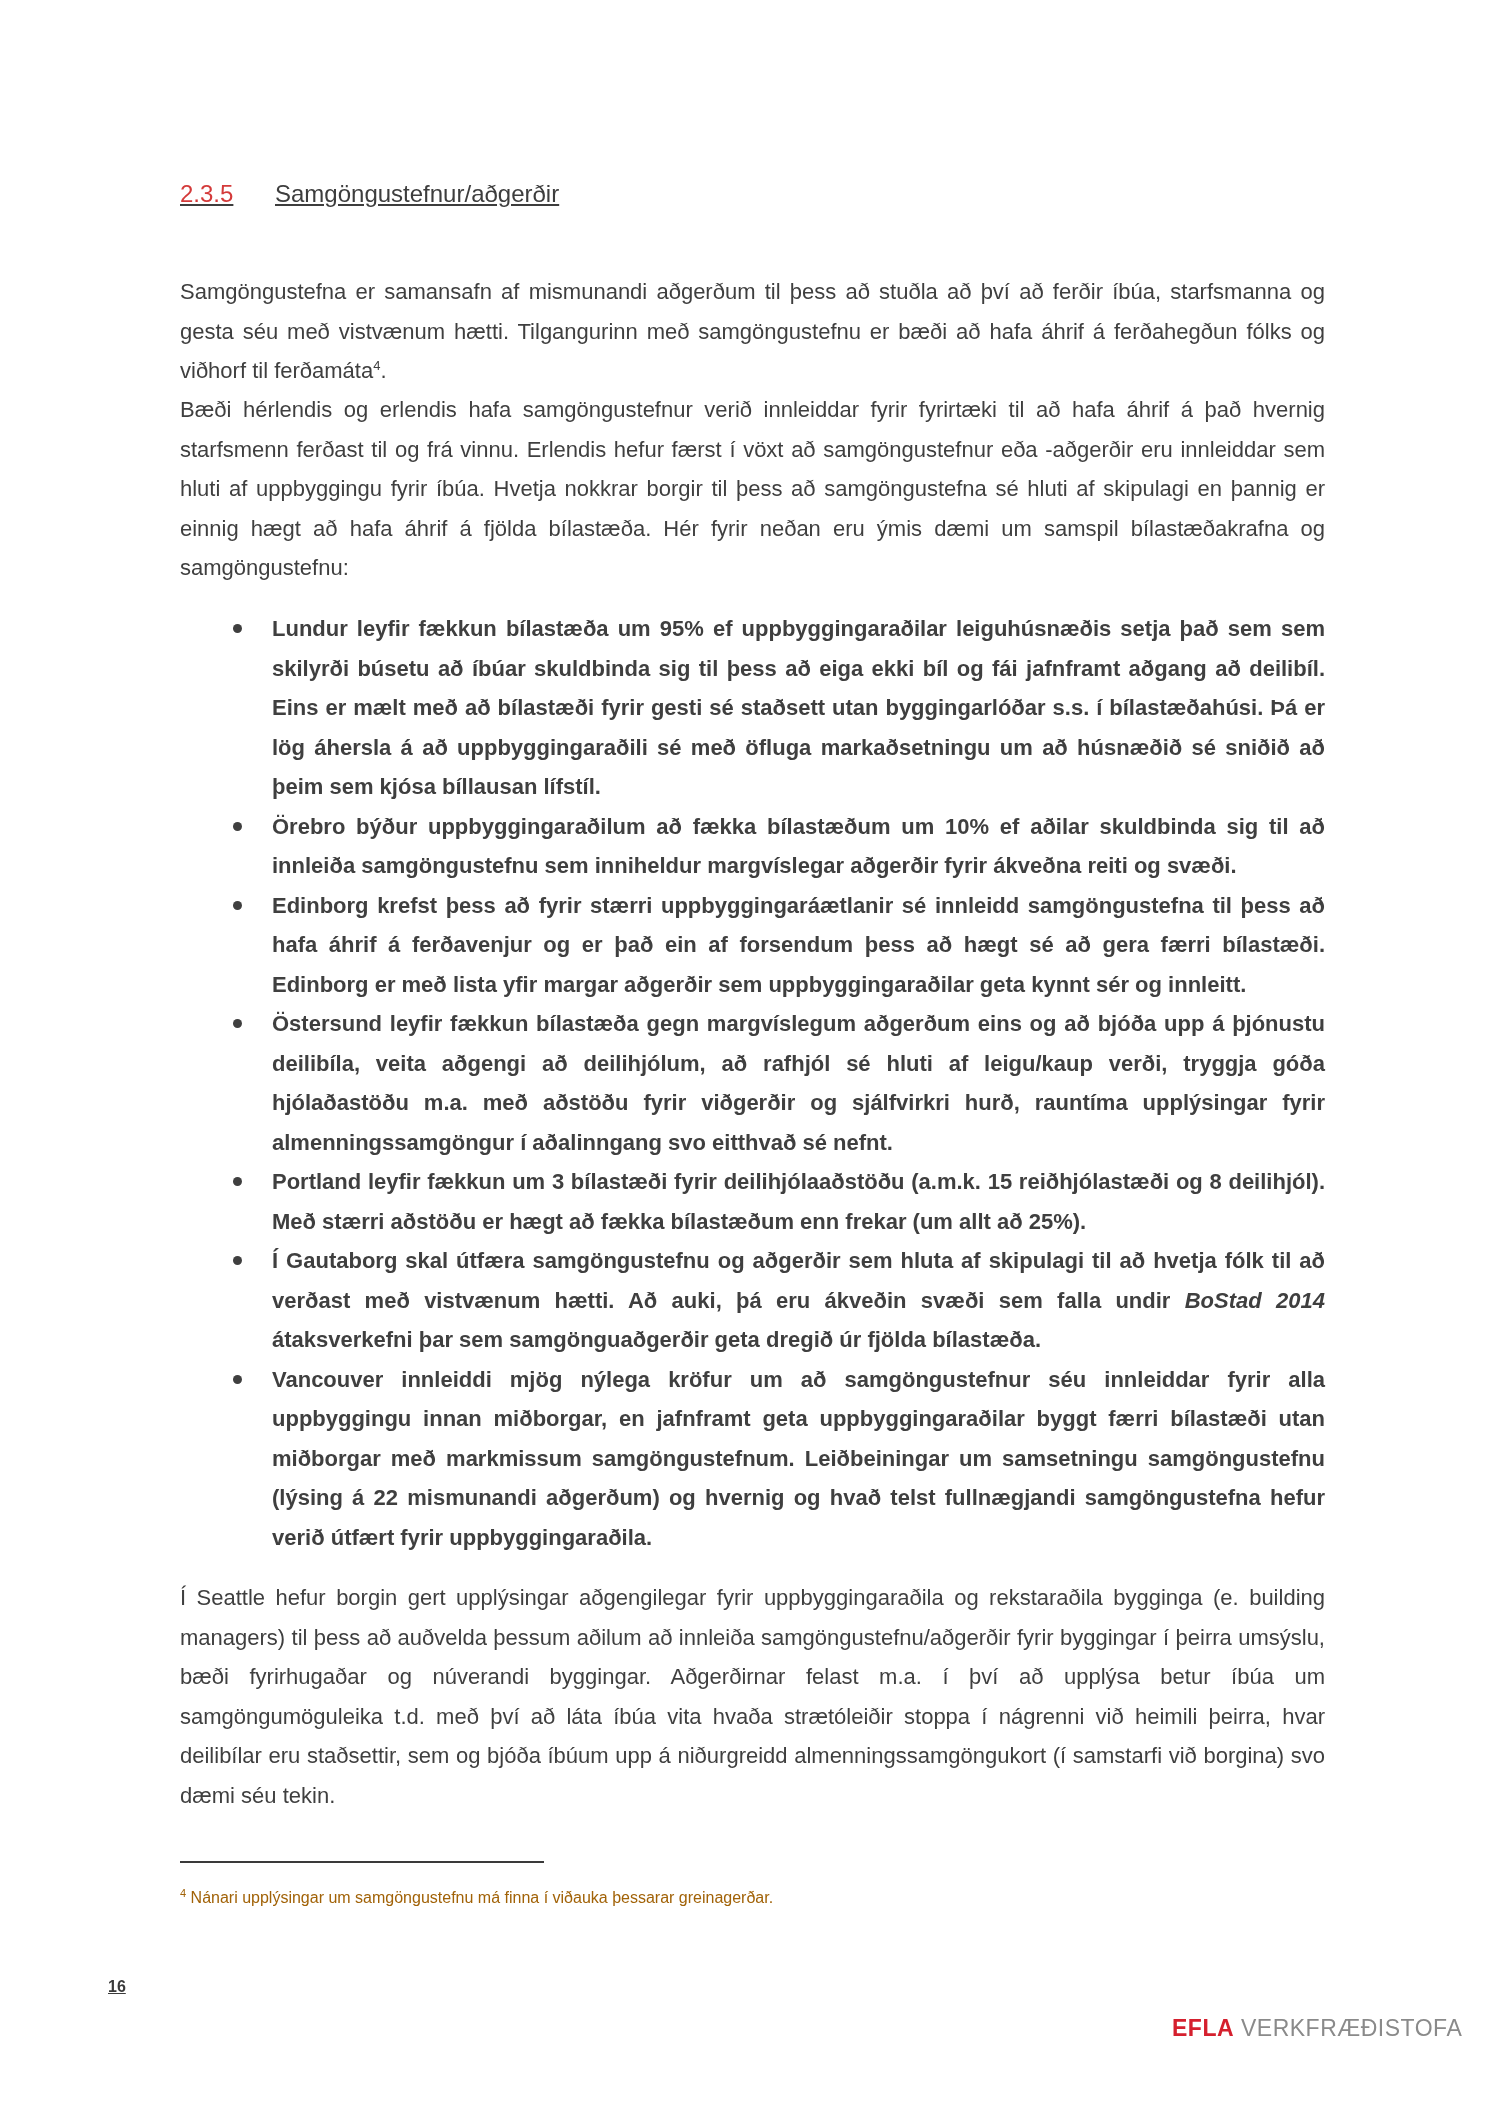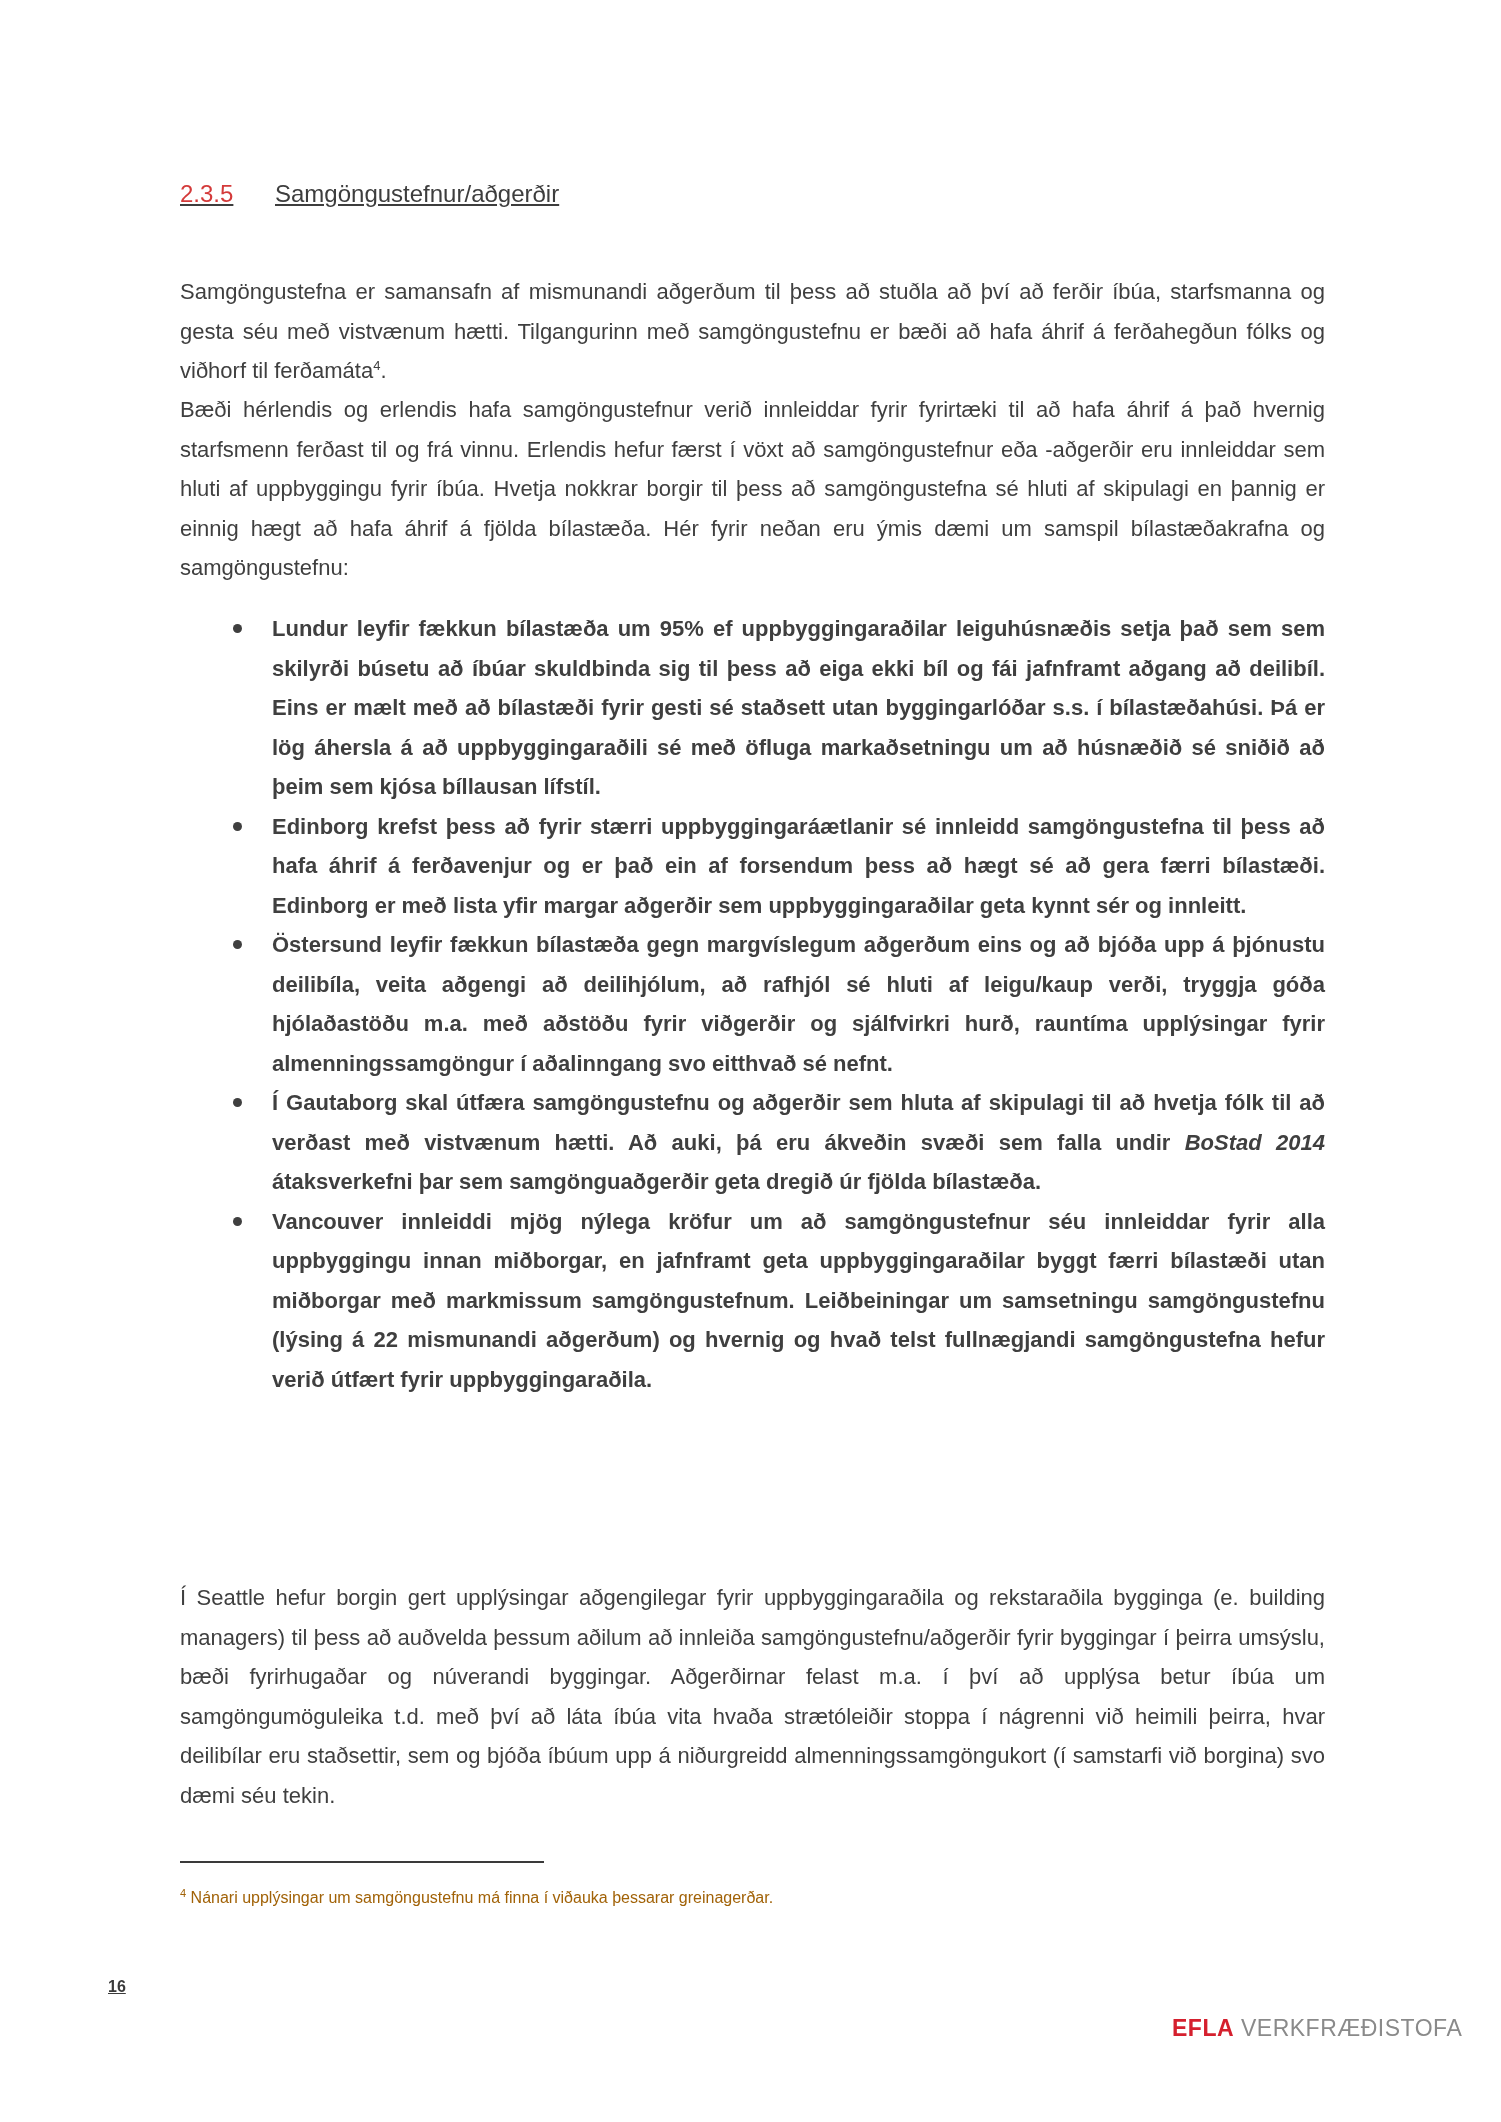--- a/index.html
+++ b/index.html
@@ -34,22 +34,24 @@
     <span class="num">2.3.5</span>
     <span>Samgöngustefnur/aðgerðir</span>
   </div>
 
   <div class="body-text p1"><span>Samgöngustefna er samansafn af mismunandi aðgerðum til þess að stuðla að því að ferðir íbúa, starfsmanna og gesta séu með vistvænum hætti. Tilgangurinn með samgöngustefnu er bæði að hafa áhrif á ferðahegðun fólks og viðhorf til ferðamáta</span><sup>4</sup><span>.</span></div>
 
   <div class="body-text p2">Bæði hérlendis og erlendis hafa samgöngustefnur verið innleiddar fyrir fyrirtæki til að hafa áhrif á það hvernig starfsmenn ferðast til og frá vinnu. Erlendis hefur færst í vöxt að samgöngustefnur eða -aðgerðir eru innleiddar sem hluti af uppbyggingu fyrir íbúa. Hvetja nokkrar borgir til þess að samgöngustefna sé hluti af skipulagi en þannig er einnig hægt að hafa áhrif á fjölda bílastæða. Hér fyrir neðan eru ýmis dæmi um samspil bílastæðakrafna og samgöngustefnu:</div>
 
   <ul class="bullets">
     <li><span class="dot"></span><span>Lundur leyfir fækkun bílastæða um 95% ef uppbyggingaraðilar leiguhúsnæðis setja það sem sem skilyrði búsetu að íbúar skuldbinda sig til þess að eiga ekki bíl og fái jafnframt aðgang að deilibíl. Eins er mælt með að bílastæði fyrir gesti sé staðsett utan byggingarlóðar s.s. í bílastæðahúsi. Þá er lög áhersla á að uppbyggingaraðili sé með öfluga markaðsetningu um að húsnæðið sé sniðið að þeim sem kjósa bíllausan lífstíl.</span></li>
+    <li><span class="dot"></span><span>Örebro býður uppbyggingaraðilum að fækka bílastæðum um 10% ef aðilar skuldbinda sig til að innleiða samgöngustefnu sem inniheldur margvíslegar aðgerðir fyrir ákveðna reiti og svæði.</span></li>
     <li><span class="dot"></span><span>Edinborg krefst þess að fyrir stærri uppbyggingaráætlanir sé innleidd samgöngustefna til þess að hafa áhrif á ferðavenjur og er það ein af forsendum þess að hægt sé að gera færri bílastæði. Edinborg er með lista yfir margar aðgerðir sem uppbyggingaraðilar geta kynnt sér og innleitt.</span></li>
     <li><span class="dot"></span><span>Östersund leyfir fækkun bílastæða gegn margvíslegum aðgerðum eins og að bjóða upp á þjónustu deilibíla, veita aðgengi að deilihjólum, að rafhjól sé hluti af leigu/kaup verði, tryggja góða hjólaðastöðu m.a. með aðstöðu fyrir viðgerðir og sjálfvirkri hurð, rauntíma upplýsingar fyrir almenningssamgöngur í aðalinngang svo eitthvað sé nefnt.</span></li>
+    <li><span class="dot"></span><span>Portland leyfir fækkun um 3 bílastæði fyrir deilihjólaaðstöðu (a.m.k. 15 reiðhjólastæði og 8 deilihjól). Með stærri aðstöðu er hægt að fækka bílastæðum enn frekar (um allt að 25%).</span></li>
     <li><span class="dot"></span><span>Í Gautaborg skal útfæra samgöngustefnu og aðgerðir sem hluta af skipulagi til að hvetja fólk til að verðast með vistvænum hætti. Að auki, þá eru ákveðin svæði sem falla undir </span><em>BoStad 2014</em><span> átaksverkefni þar sem samgönguaðgerðir geta dregið úr fjölda bílastæða.</span></li>
     <li><span class="dot"></span><span>Vancouver innleiddi mjög nýlega kröfur um að samgöngustefnur séu innleiddar fyrir alla uppbyggingu innan miðborgar, en jafnframt geta uppbyggingaraðilar byggt færri bílastæði utan miðborgar með markmissum samgöngustefnum. Leiðbeiningar um samsetningu samgöngustefnu (lýsing á 22 mismunandi aðgerðum) og hvernig og hvað telst fullnægjandi samgöngustefna hefur verið útfært fyrir uppbyggingaraðila.</span></li>
   </ul>
 
   <div class="body-text p3">Í Seattle hefur borgin gert upplýsingar aðgengilegar fyrir uppbyggingaraðila og rekstaraðila bygginga (e. building managers) til þess að auðvelda þessum aðilum að innleiða samgöngustefnu/aðgerðir fyrir byggingar í þeirra umsýslu, bæði fyrirhugaðar og núverandi byggingar. Aðgerðirnar felast m.a. í því að upplýsa betur íbúa um samgöngumöguleika t.d. með því að láta íbúa vita hvaða strætóleiðir stoppa í nágrenni við heimili þeirra, hvar deilibílar eru staðsettir, sem og bjóða íbúum upp á niðurgreidd almenningssamgöngukort (í samstarfi við borgina) svo dæmi séu tekin.</div>
 
   <div class="fn-rule"></div>
   <div class="footnote"><sup>4</sup><span> Nánari upplýsingar um samgöngustefnu má finna í viðauka þessarar greinagerðar.</span></div>
 
   <div class="page-num">16</div>

